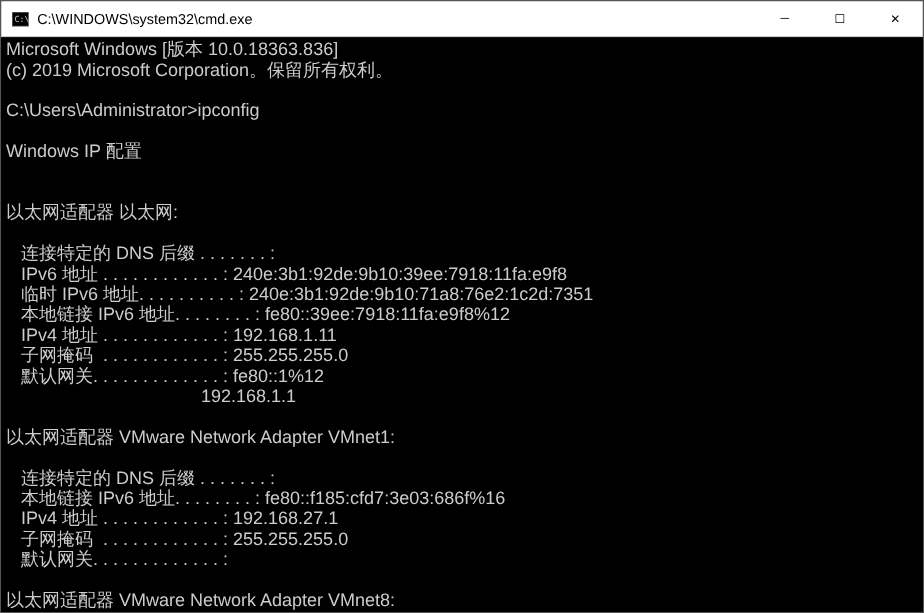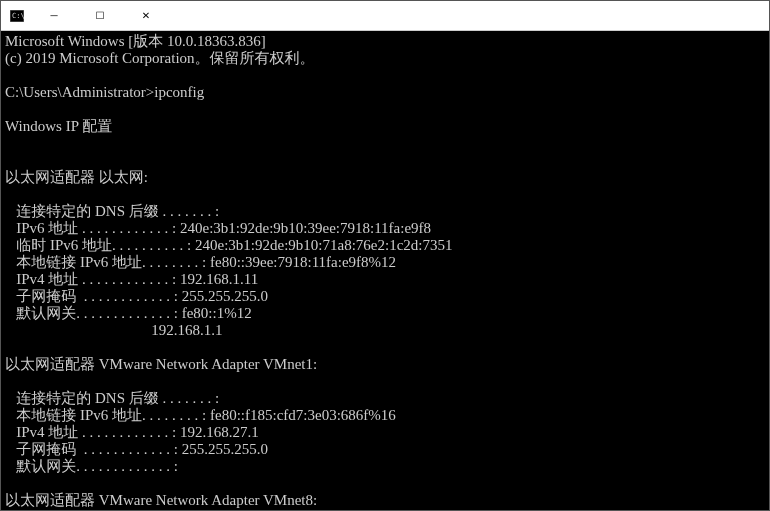--- a/index.html
+++ b/index.html
@@ -52,40 +52,41 @@
       align-items: center;
       justify-content: center;
       font-size: 10px;
       color: #000;
       cursor: pointer;
     }
     .terminal {
       flex: 1;
       background: #000;
       color: #ccc;
-      font-family: Liberation Serif, serif;
+      font-family: Liberation Sans, sans-serif;
       font-size: 15px;
       line-height: 17px;
       padding: 2px 4px;
       overflow: hidden;
       white-space: pre;
     }
     .terminal .line { display: block; min-height: 17px; }
   </style>
 </head>
 <body>
 
 <div class="window">
   <div class="titlebar">
     <div class="titlebar-icon">
       <svg width="14" height="12" viewBox="0 0 14 12">
         <rect x="0" y="0" width="14" height="12" fill="#000" stroke="#777" stroke-width="1"></rect>
         <text x="2" y="8" font-size="7" fill="#ccc" font-family="monospace">C:\</text>
       </svg>
     </div>
+    <div class="titlebar-title">C:\WINDOWS\system32\cmd.exe</div>
     <div class="titlebar-buttons">
       <div class="titlebar-btn">─</div>
       <div class="titlebar-btn">☐</div>
       <div class="titlebar-btn close">✕</div>
     </div>
   </div>
   <div class="terminal" id="terminal"><span class="line">Microsoft Windows [版本 10.0.18363.836]</span><span class="line">(c) 2019 Microsoft Corporation。保留所有权利。</span><span class="line"></span><span class="line">C:\Users\Administrator&gt;ipconfig</span><span class="line"></span><span class="line">Windows IP 配置</span><span class="line"></span><span class="line"></span><span class="line">以太网适配器 以太网:</span><span class="line"></span><span class="line">   连接特定的 DNS 后缀 . . . . . . . :</span><span class="line">   IPv6 地址 . . . . . . . . . . . . : 240e:3b1:92de:9b10:39ee:7918:11fa:e9f8</span><span class="line">   临时 IPv6 地址. . . . . . . . . . : 240e:3b1:92de:9b10:71a8:76e2:1c2d:7351</span><span class="line">   本地链接 IPv6 地址. . . . . . . . : fe80::39ee:7918:11fa:e9f8%12</span><span class="line">   IPv4 地址 . . . . . . . . . . . . : 192.168.1.11</span><span class="line">   子网掩码  . . . . . . . . . . . . : 255.255.255.0</span><span class="line">   默认网关. . . . . . . . . . . . . : fe80::1%12</span><span class="line">                                       192.168.1.1</span><span class="line"></span><span class="line">以太网适配器 VMware Network Adapter VMnet1:</span><span class="line"></span><span class="line">   连接特定的 DNS 后缀 . . . . . . . :</span><span class="line">   本地链接 IPv6 地址. . . . . . . . : fe80::f185:cfd7:3e03:686f%16</span><span class="line">   IPv4 地址 . . . . . . . . . . . . : 192.168.27.1</span><span class="line">   子网掩码  . . . . . . . . . . . . : 255.255.255.0</span><span class="line">   默认网关. . . . . . . . . . . . . :</span><span class="line"></span><span class="line">以太网适配器 VMware Network Adapter VMnet8:</span><span class="line"></span></div>
 </div>
 
 </body></html>

